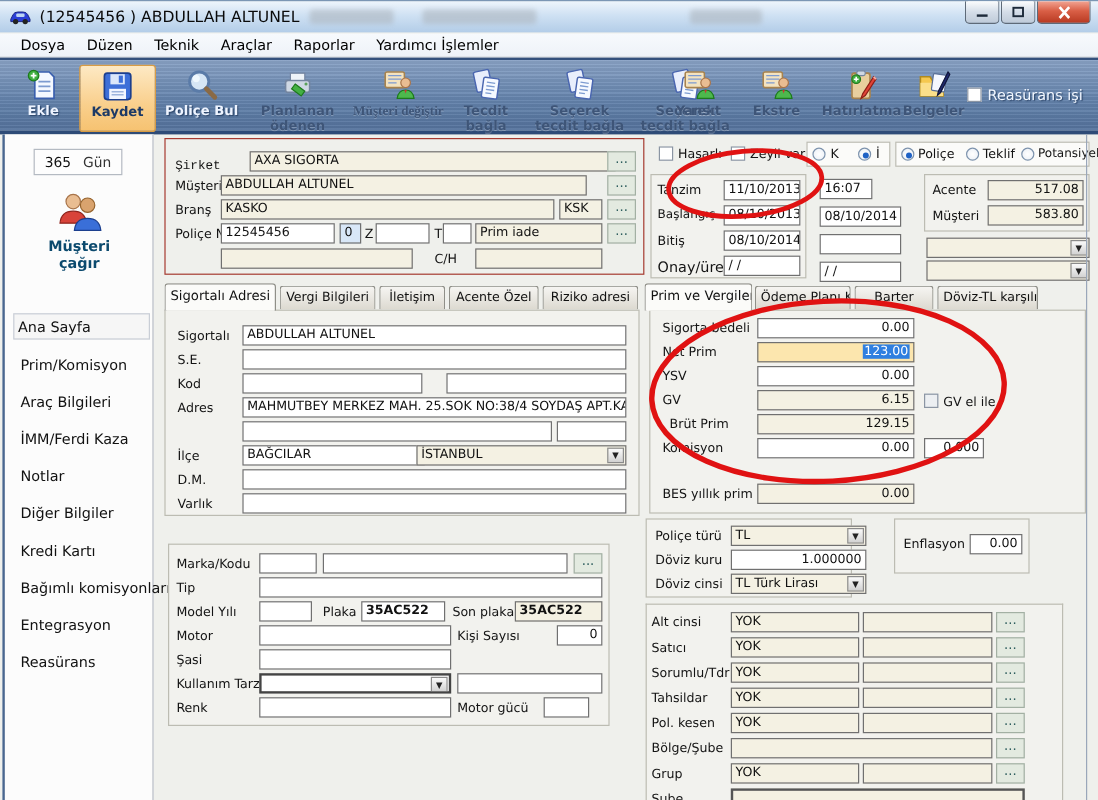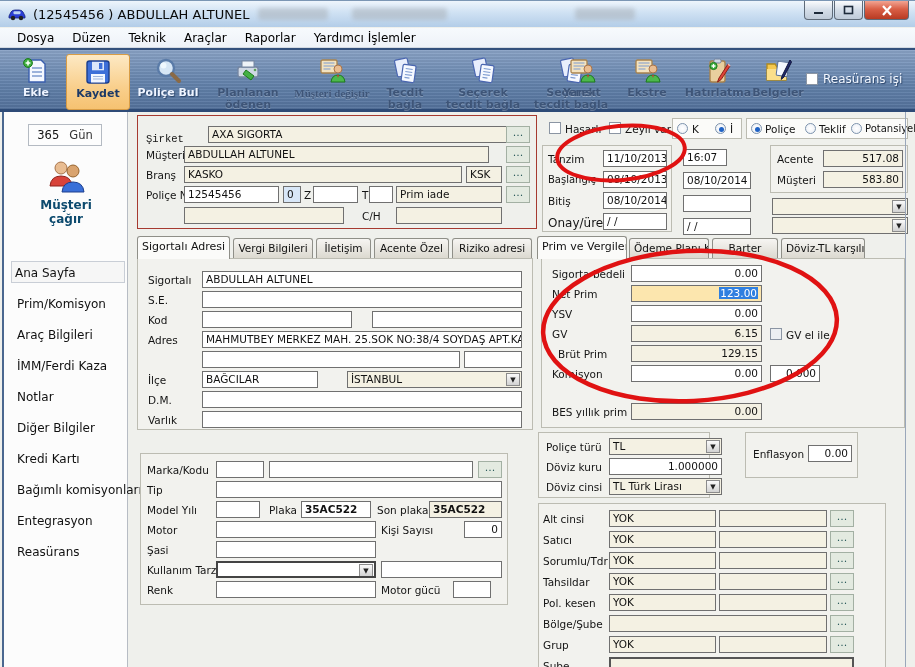--- a/index.html
+++ b/index.html
@@ -421,21 +421,21 @@
       <span class="lbl" style="left:10px; top:35px;">S.E.</span>
       <div class="fld" style="left:64px; top:32px; width:320px;"></div>
       <span class="lbl" style="left:10px; top:55px;">Kod</span>
       <div class="fld" style="left:64px; top:52px; width:150px;"></div>
       <div class="fld" style="left:234px; top:52px; width:150px;"></div>
       <span class="lbl" style="left:10px; top:75px;">Adres</span>
       <div class="fld" style="left:64px; top:72px; width:320px;">MAHMUTBEY MERKEZ MAH.  25.SOK NO:38/4 SOYDAŞ APT.KAT:2</div>
       <div class="fld" style="left:64px; top:92px; width:258px;"></div>
       <div class="fld" style="left:326px; top:92px; width:58px;"></div>
       <span class="lbl" style="left:10px; top:115px;">İlçe</span>
-      <div class="fld" style="left:64px; top:112px; width:116px;">BAĞCILAR</div>
+      <div class="fld" style="left:64px; top:112px; width:152px;">BAĞCILAR</div>
       <div class="fld ro" style="left:209px; top:112px; width:175px;"><span>İSTANBUL</span><span class="dd"></span></div>
       <span class="lbl" style="left:10px; top:135px;">D.M.</span>
       <div class="fld" style="left:64px; top:132px; width:320px;"></div>
       <span class="lbl" style="left:10px; top:155px;">Varlık</span>
       <div class="fld" style="left:64px; top:152px; width:320px;"></div>
     </div>
 
     <div class="tabrow" style="left:537px; top:126px; width:371px;">
       <span class="tab active" style="left:0; width:90px;">Prim ve Vergiler</span>
       <span class="tab" style="left:92px; width:80px;">Ödeme Planı Kı</span>

